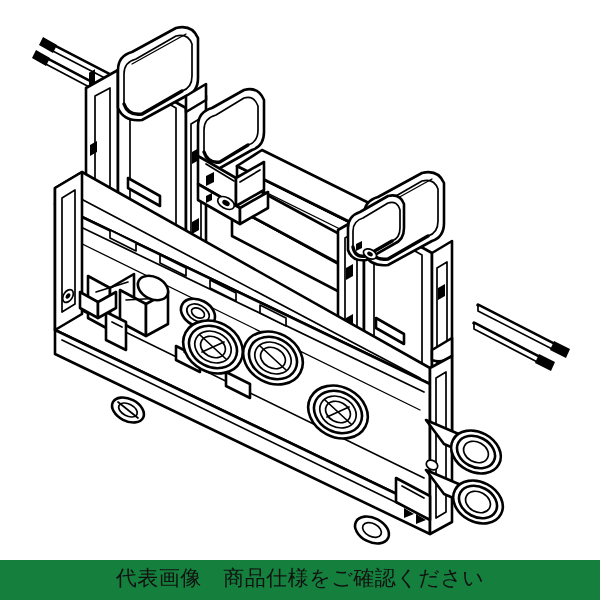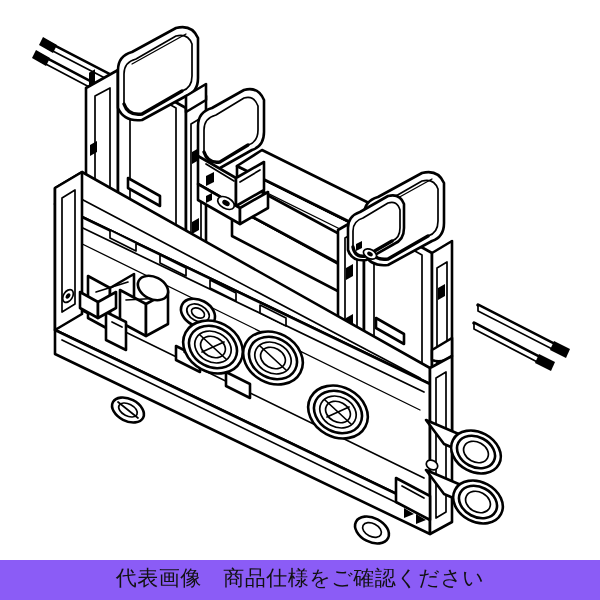--- a/index.html
+++ b/index.html
@@ -2,21 +2,21 @@
 <html><head>
 <meta charset="utf-8">
 <style>
   html,body{margin:0;padding:0;}
   body{
     width:600px;height:600px;
     background:#ffffff;
     font-family:"Liberation Sans","DejaVu Sans",sans-serif;
     overflow:hidden;
   }
-  #page{position:relative;width:600px;height:600px;background:#8b5cf6;}
+  #page{position:relative;width:600px;height:600px;background:#15803d;}
   #drawing{position:absolute;left:0;top:0;width:600px;height:560px;}
   #caption{
     position:absolute;left:0;top:556px;width:600px;height:44px;
     display:flex;align-items:center;justify-content:center;
     color:#111111;
     font-size:21px;
     letter-spacing:0.5px;
     white-space:pre;
   }
 </style>

